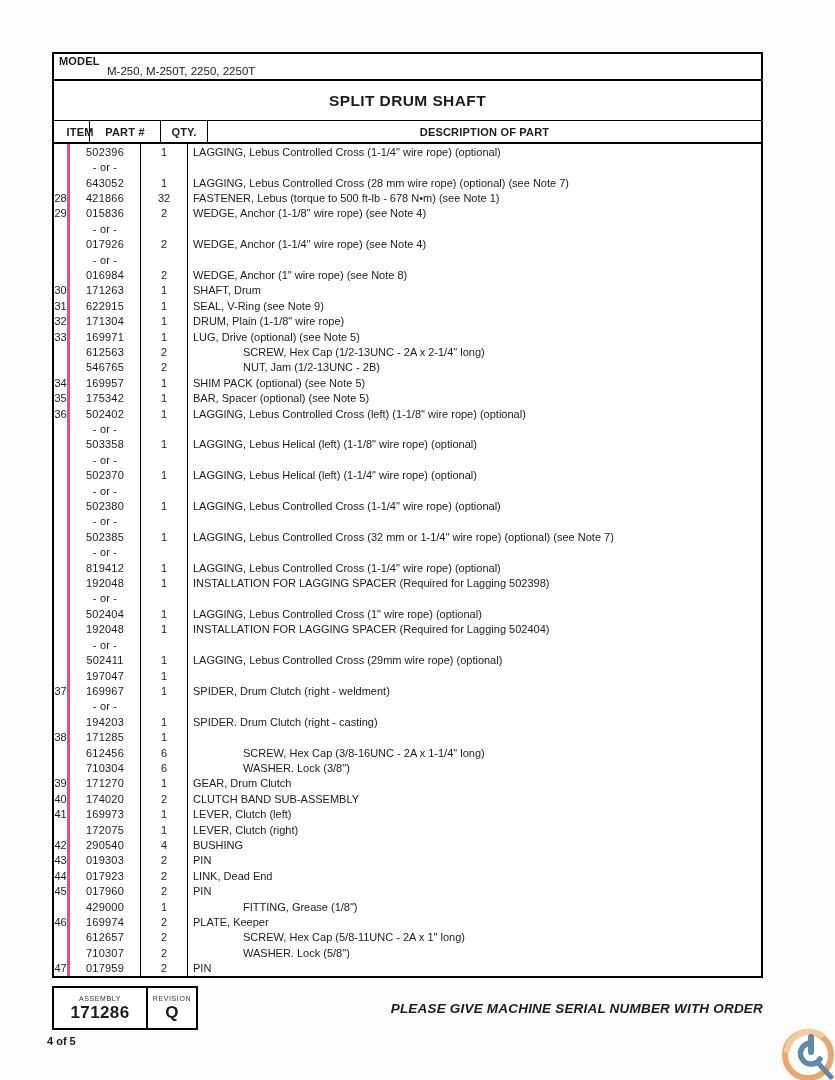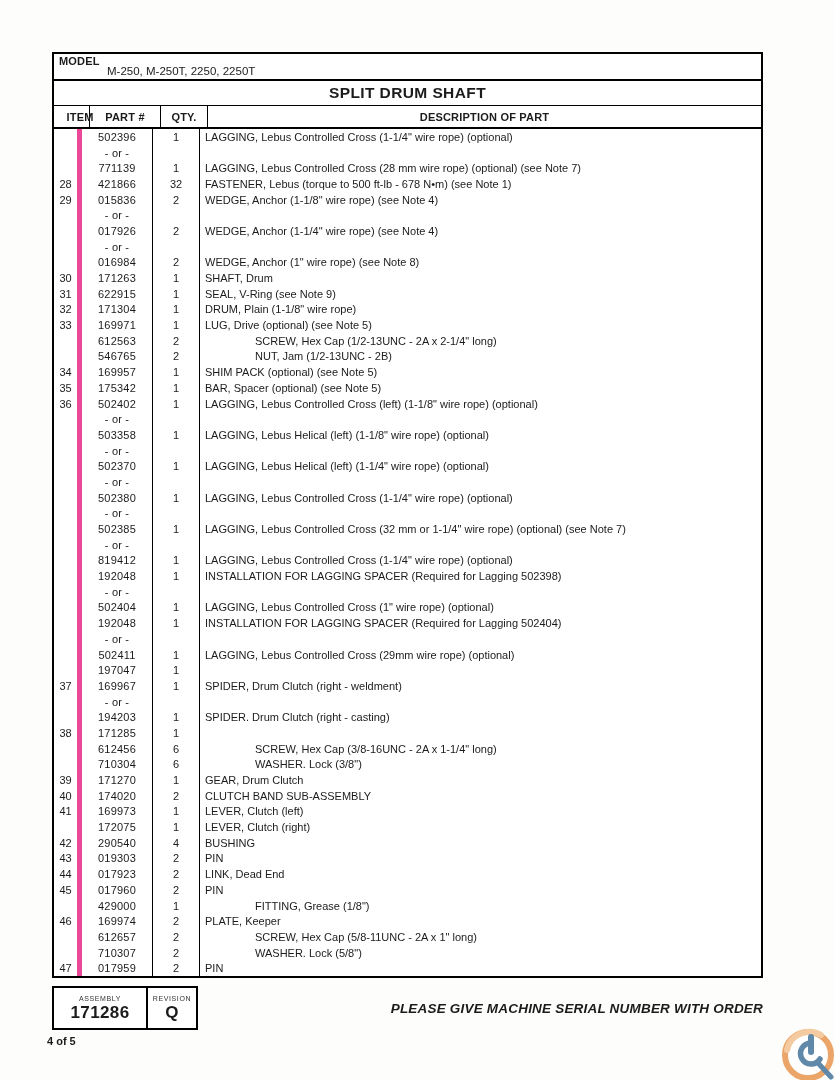--- a/index.html
+++ b/index.html
@@ -10,34 +10,34 @@
   }
   .parts-table{
     position:absolute;left:52px;top:52px;width:711px;height:926px;
     box-sizing:border-box;border:2px solid #000;background:#fff;
     display:flex;flex-direction:column;
   }
   .model-section{height:27px;border-bottom:2px solid #000;position:relative;box-sizing:border-box;flex:none;}
   .model-label{position:absolute;left:5px;top:1px;font-weight:bold;font-size:11px;letter-spacing:.2px;}
   .model-list{position:absolute;left:53px;top:11px;font-size:11.5px;}
   .title-section{
-    height:25px;border-bottom:1px solid #000;box-sizing:border-box;flex:none;
+    height:40px;border-bottom:1px solid #000;box-sizing:border-box;flex:none;
     display:flex;align-items:center;justify-content:center;
     font-weight:bold;font-size:15.5px;letter-spacing:.4px;
   }
   .header-row{height:23px;border-bottom:2px solid #000;box-sizing:border-box;flex:none;display:flex;font-weight:bold;font-size:11px;}
   .hc{display:flex;align-items:center;justify-content:center;box-sizing:border-box;letter-spacing:.2px;}
   .col-item{width:36px;border-right:1px solid #000;flex:none;padding-left:17px;}
   .col-part{width:71px;border-right:1px solid #000;flex:none;}
   .col-qty{width:47px;border-right:1px solid #000;flex:none;}
   .col-desc{flex:1;min-width:0;text-align:center;}
   .tbody{flex:1;display:flex;flex-direction:column;font-size:11px;}
   .trow{flex:1;display:flex;min-height:0;}
   .tc{box-sizing:border-box;display:flex;align-items:center;overflow:hidden;white-space:nowrap;}
-  .tc.item{width:28px;border-right:5px solid #ec4899;flex:none;justify-content:center;}
+  .tc.item{width:16px;border-right:3px solid #ec4899;flex:none;justify-content:center;}
   .tc.part{width:71px;border-right:1px solid #000;flex:none;justify-content:center;letter-spacing:.2px;}
   .tc.qty{width:47px;border-right:1px solid #000;flex:none;justify-content:center;}
   .tc.desc{flex:1;min-width:0;padding-left:5px;}
   .tc.desc.indent{padding-left:55px;}
   .assembly-box{
     position:absolute;left:52px;top:986px;width:146px;height:44px;
     box-sizing:border-box;border:2px solid #000;background:#fff;display:flex;
   }
   .abox-cell{flex:none;width:94px;border-right:2px solid #000;box-sizing:border-box;
     display:flex;flex-direction:column;align-items:center;justify-content:center;}
@@ -74,21 +74,21 @@
         <div class="tc desc">LAGGING, Lebus Controlled Cross (1-1/4" wire rope) (optional)</div>
       </div>
       <div class="trow">
         <div class="tc item"></div>
         <div class="tc part">- or -</div>
         <div class="tc qty"></div>
         <div class="tc desc"></div>
       </div>
       <div class="trow">
         <div class="tc item"></div>
-        <div class="tc part">771139</div>
+        <div class="tc part">643052</div>
         <div class="tc qty">1</div>
         <div class="tc desc">LAGGING, Lebus Controlled Cross (28 mm wire rope) (optional) (see Note 7)</div>
       </div>
       <div class="trow">
         <div class="tc item">28</div>
         <div class="tc part">421866</div>
         <div class="tc qty">32</div>
         <div class="tc desc">FASTENER, Lebus (torque to 500 ft-lb - 678 N•m) (see Note 1)</div>
       </div>
       <div class="trow">

